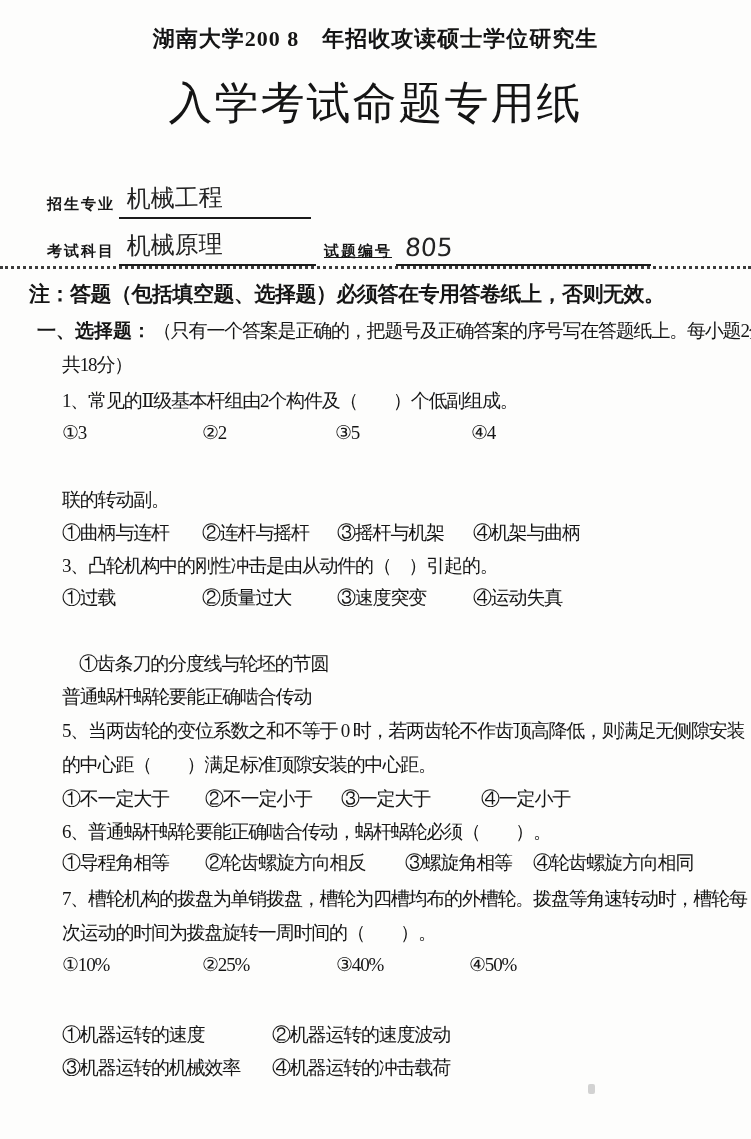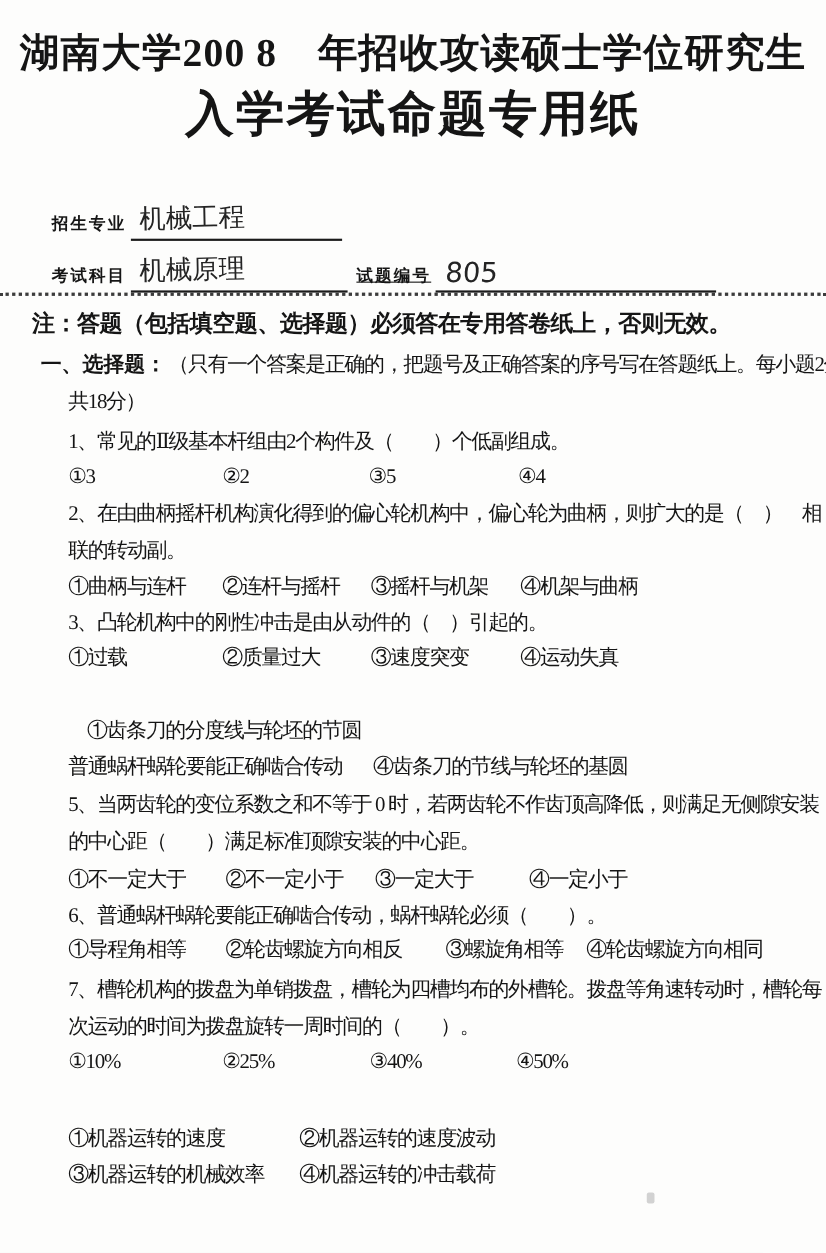--- a/index.html
+++ b/index.html
@@ -7,26 +7,26 @@
     position:relative;
     width:751px;height:1139px;
     margin:0 auto;
     background:#fdfdfc;
     overflow:hidden;
     font-family:"Liberation Serif","DejaVu Serif",serif;
     color:#151515;
   }
   .t1{
     position:absolute;top:24px;left:0;width:100%;
-    text-align:center;font-size:36px;font-weight:bold;
+    text-align:center;font-size:22px;font-weight:bold;
     letter-spacing:1px;white-space:nowrap;
   }
   .t2{
     position:absolute;top:74px;left:0;width:100%;
-    text-align:center;font-size:44px;font-weight:bold;
+    text-align:center;font-size:44px;font-weight:normal;
     letter-spacing:2px;white-space:nowrap;
   }
   .form-row{
     position:absolute;left:47px;
     display:flex;align-items:flex-end;
   }
   .flabel{
     font-size:15px;font-weight:bold;letter-spacing:2px;
     line-height:30px;white-space:nowrap;
   }
@@ -105,21 +105,20 @@
   <div class="line" style="top:352px;left:62px">共18分）</div>
 
   <div class="line" style="top:388px;left:62px">1、常见的Ⅱ级基本杆组由2个构件及（　　）个低副组成。</div>
   <div class="opts" style="top:421px;left:62px">
     <span class="opt" style="min-width:140px">①3</span>
     <span class="opt" style="min-width:133px">②2</span>
     <span class="opt" style="min-width:136px">③5</span>
     <span class="opt">④4</span>
   </div>
 
-  <div class="line" style="top:454px;left:62px">2、在由曲柄摇杆机构演化得到的偏心轮机构中，偏心轮为曲柄，则扩大的是（　）　相</div>
   <div class="line" style="top:487px;left:62px">联的转动副。</div>
   <div class="opts" style="top:520px;left:62px">
     <span class="opt" style="min-width:140px">①曲柄与连杆</span>
     <span class="opt" style="min-width:135px">②连杆与摇杆</span>
     <span class="opt" style="min-width:136px">③摇杆与机架</span>
     <span class="opt">④机架与曲柄</span>
   </div>
 
   <div class="line" style="top:553px;left:62px">3、凸轮机构中的刚性冲击是由从动件的（　）引起的。</div>
   <div class="opts" style="top:585px;left:62px">
@@ -127,21 +126,20 @@
     <span class="opt" style="min-width:135px">②质量过大</span>
     <span class="opt" style="min-width:136px">③速度突变</span>
     <span class="opt">④运动失真</span>
   </div>
 
   <div class="opts" style="top:651px;left:79px">
     <span class="opt" style="min-width:277px">①齿条刀的分度线与轮坯的节圆</span>
   </div>
   <div class="opts" style="top:684px;left:62px">
     <span class="opt" style="min-width:277px">普通蜗杆蜗轮要能正确啮合传动</span>
-    <span class="opt">④齿条刀的节线与轮坯的基圆</span>
   </div>
 
   <div class="line" style="top:718px;left:62px">5、当两齿轮的变位系数之和不等于 0 时，若两齿轮不作齿顶高降低，则满足无侧隙安装</div>
   <div class="line" style="top:752px;left:62px">的中心距（　　）满足标准顶隙安装的中心距。</div>
   <div class="opts" style="top:786px;left:62px">
     <span class="opt" style="min-width:143px">①不一定大于</span>
     <span class="opt" style="min-width:136px">②不一定小于</span>
     <span class="opt" style="min-width:140px">③一定大于</span>
     <span class="opt">④一定小于</span>
   </div>

